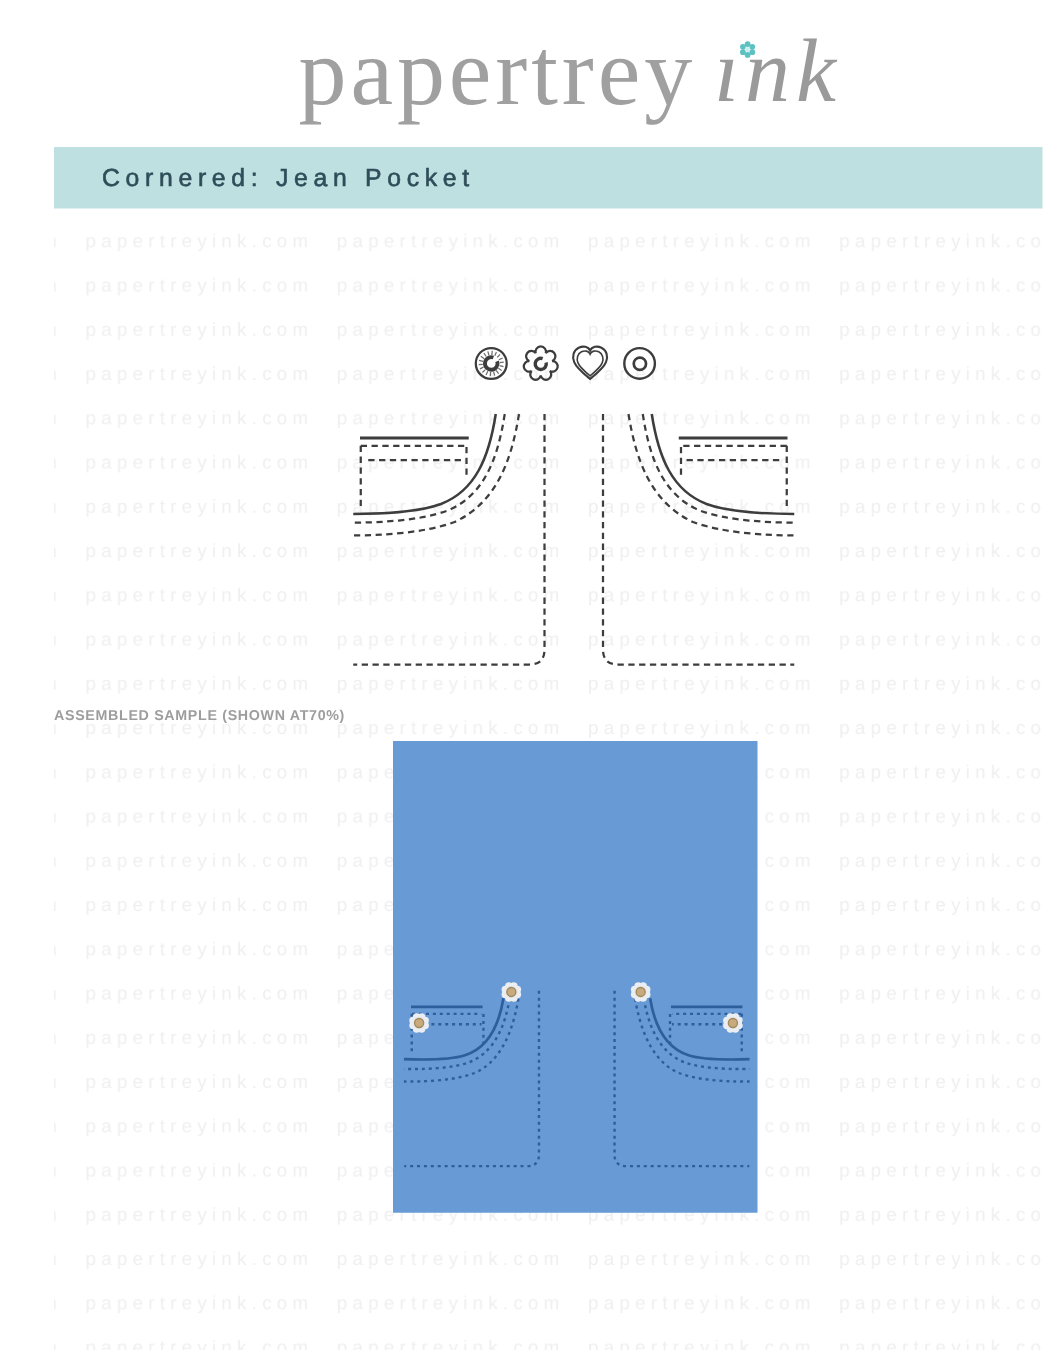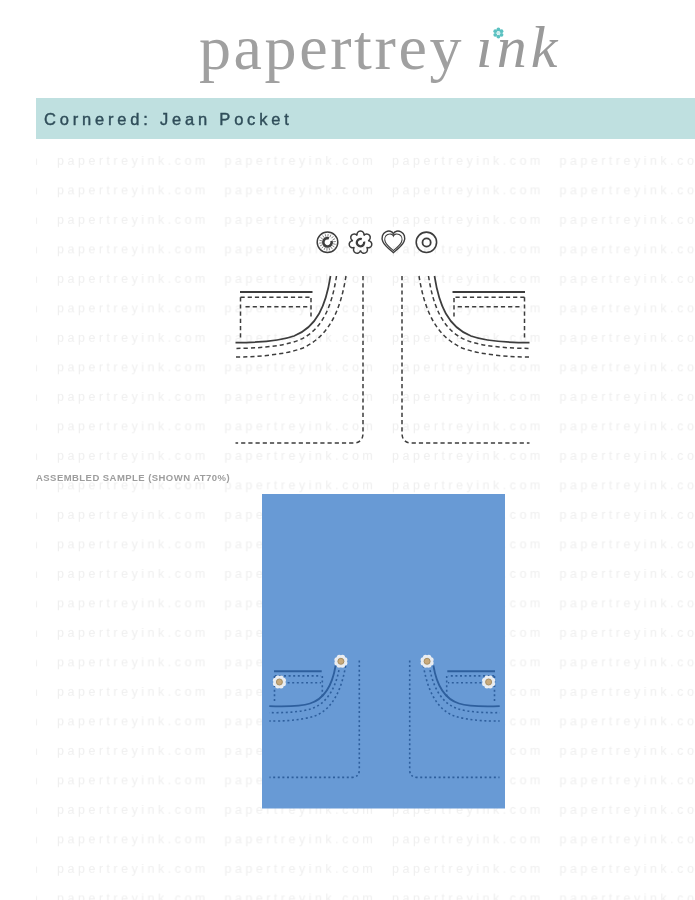--- a/index.html
+++ b/index.html
@@ -1,21 +1,21 @@
 <!DOCTYPE html>
 <html><head>
 <meta charset="utf-8">
 <style>
   html,body { margin:0; padding:0; }
   .page { position:relative; width:695px; height:900px; background:#ffffff; overflow:hidden;
            font-family:"Liberation Sans", sans-serif;margin-left:36px; }
   .banner { position:absolute; left:0; top:98px; width:695px; height:41px; background:#bfe0e0; }
   .banner span { position:absolute; top:12px; font-size:16.5px; font-weight:normal;
                  color:#2f4d59; -webkit-text-stroke:0.4px #2f4d59; }
-  .banner .bl { left:8px; letter-spacing:3.8px; }
+  .banner .bl { left:32px; letter-spacing:3.8px; }
   .banner .br { right:18px; letter-spacing:3.45px; }
   .samplelabel { position:absolute; left:0; top:472px; width:695px; text-align:left;
                   font-size:9.5px; font-weight:bold; letter-spacing:0.45px; color:#9d9d9d; z-index:5; }
 </style>
 </head>
 <body>
 <div class="page">
 
 <svg style="position:absolute;left:0;top:0;z-index:1" width="695" height="900">
   <defs>

